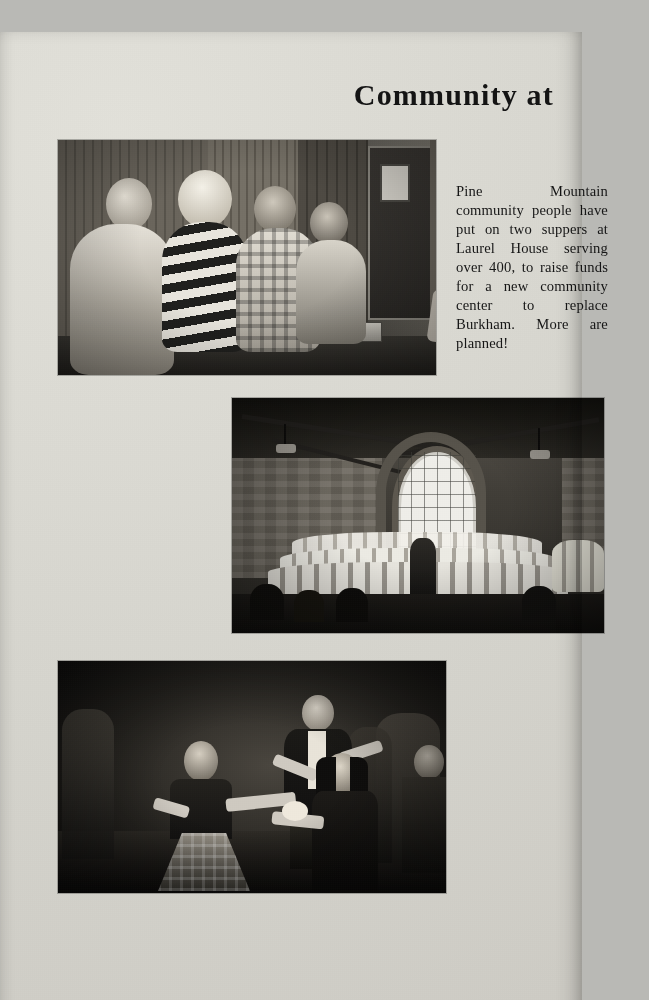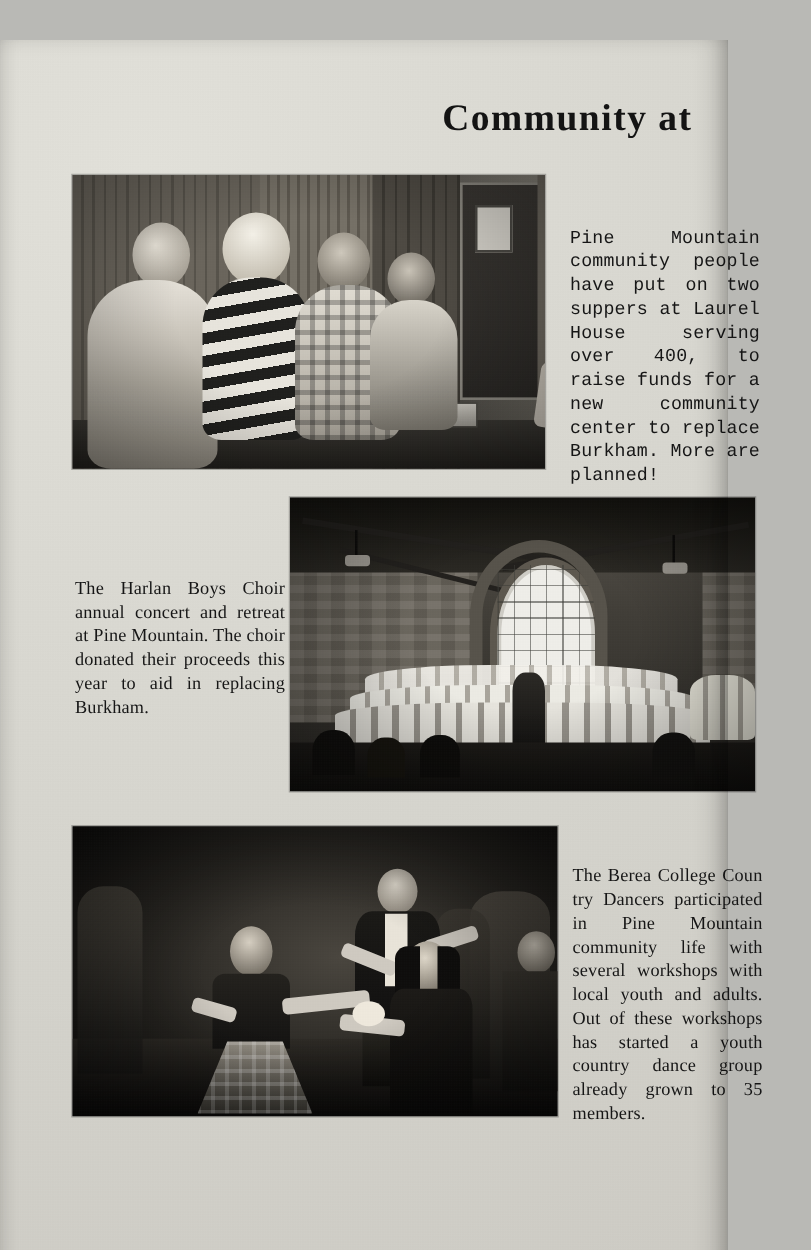--- a/index.html
+++ b/index.html
@@ -222,21 +222,21 @@
 
       <div class="p1-head" style="left:252px;top:62px;width:38px;height:42px;background:radial-gradient(circle at 45% 35%,#cac4b8,#57524a);"></div>
       <div class="p1-figure" style="left:238px;top:100px;width:70px;height:104px;background:linear-gradient(180deg,#d8d4ca,#7c786f);"></div>
 
       <div style="position:absolute;left:372px;top:150px;width:16px;height:52px;background:#c9c3b8;border-radius:6px;transform:rotate(8deg);"></div>
 
       <div style="position:absolute;inset:0;background:radial-gradient(ellipse at 50% 45%,rgba(0,0,0,0) 40%,rgba(0,0,0,.35) 100%);"></div>
     </div>
   </div>
 
-  <div class="caption" id="cap1" style="left:456px; top:150px; width:152px;font-family:Liberation Mono, monospace;">Pine Mountain community people have put on two suppers at Laurel House serving over 400, to raise funds for a new community center to replace Burkham. More are planned!</div>
+  <div class="caption" id="cap1" style="left:456px; top:150px; width:152px;">Pine Mountain community people have put on two suppers at Laurel House serving over 400, to raise funds for a new community center to replace Burkham. More are planned!</div>
 
   <div class="photo" id="photo2">
     <div class="inner">
 
       <div class="p2-wall" style="left:0;top:40px;width:150px;height:140px;"></div>
       <div class="p2-wall" style="left:330px;top:30px;width:150px;height:150px;"></div>
       <div class="p2-wall" style="left:150px;top:16px;width:180px;height:30px;background:#5b574f;"></div>
       <div class="p2-wall" style="left:0;top:12px;width:372px;height:30px;opacity:.7;"></div>
 
       <div style="position:absolute;left:0;top:0;width:372px;height:60px;background:linear-gradient(180deg,#14130f 0%,#2b2924 100%);"></div>
@@ -266,21 +266,20 @@
       <div class="p2-crowd" style="left:0;top:196px;width:372px;height:39px;"></div>
       <div style="position:absolute;left:18px;top:186px;width:34px;height:36px;background:#100f0d;border-radius:45% 45% 0 0;"></div>
       <div style="position:absolute;left:62px;top:192px;width:30px;height:32px;background:#17150f;border-radius:45% 45% 0 0;"></div>
       <div style="position:absolute;left:104px;top:190px;width:32px;height:34px;background:#0e0d0b;border-radius:45% 45% 0 0;"></div>
       <div style="position:absolute;left:290px;top:188px;width:34px;height:36px;background:#131210;border-radius:45% 45% 0 0;"></div>
 
       <div style="position:absolute;inset:0;background:radial-gradient(ellipse at 50% 45%,rgba(0,0,0,0) 35%,rgba(0,0,0,.42) 100%);"></div>
     </div>
   </div>
 
-  <div class="caption" id="cap2" style="left:60px; top:430px; width:168px;">The Harlan Boys Choir annual concert and retreat at Pine Mountain. The choir donated their proceeds this year to aid in replacing Burkham.</div>
 
   <div class="photo" id="photo3">
     <div class="inner">
 
       <div style="position:absolute;left:0;top:170px;width:388px;height:62px;background:linear-gradient(180deg,#2e2b26,#0c0b0a);"></div>
 
       <div style="position:absolute;left:4px;top:48px;width:52px;height:150px;background:linear-gradient(180deg,#4b473f,#191816);border-radius:40% 40% 0 0 / 14% 14% 0 0;opacity:.85;"></div>
       <div style="position:absolute;left:318px;top:52px;width:64px;height:150px;background:linear-gradient(180deg,#524d45,#1b1a17);border-radius:40% 40% 0 0 / 14% 14% 0 0;opacity:.9;"></div>
       <div style="position:absolute;left:290px;top:66px;width:44px;height:136px;background:linear-gradient(180deg,#403c35,#141311);border-radius:40% 40% 0 0 / 14% 14% 0 0;opacity:.8;"></div>
 
@@ -308,18 +307,17 @@
 
       <div style="position:absolute;left:224px;top:140px;width:26px;height:20px;background:#efe9dd;border-radius:50%;"></div>
 
       <div class="p3-head" style="left:356px;top:84px;width:30px;height:34px;background:radial-gradient(circle at 45% 32%,#cfc8bb,#5a554c);"></div>
       <div class="p3-body" style="left:344px;top:116px;width:46px;height:96px;background:linear-gradient(180deg,#36332d,#131210);"></div>
 
       <div style="position:absolute;inset:0;background:radial-gradient(ellipse at 50% 50%,rgba(0,0,0,0) 32%,rgba(0,0,0,.55) 100%);"></div>
     </div>
   </div>
 
-  <div class="caption" id="cap3" style="left:458px; top:660px; width:152px;">The Berea College Coun try Dancers participated in Pine Mountain community life with several workshops with local youth and adults. Out of these workshops has started a youth country dance group already grown to 35 members.</div>
 
 
   <div id="grain"></div>
   <div id="edge"></div>
 </div>
 
 </body></html>

